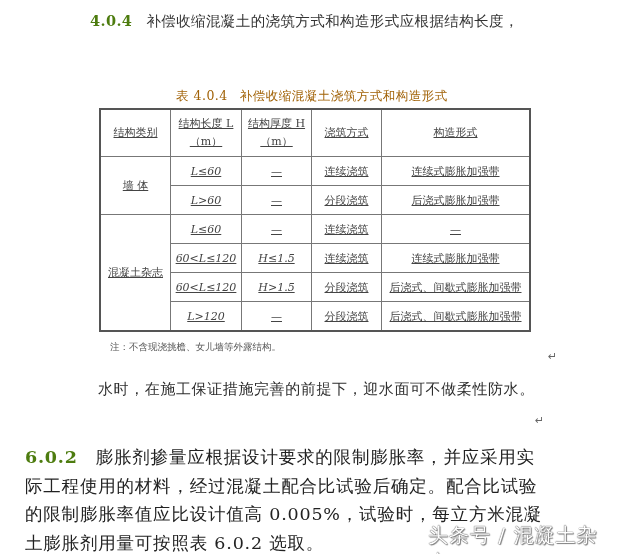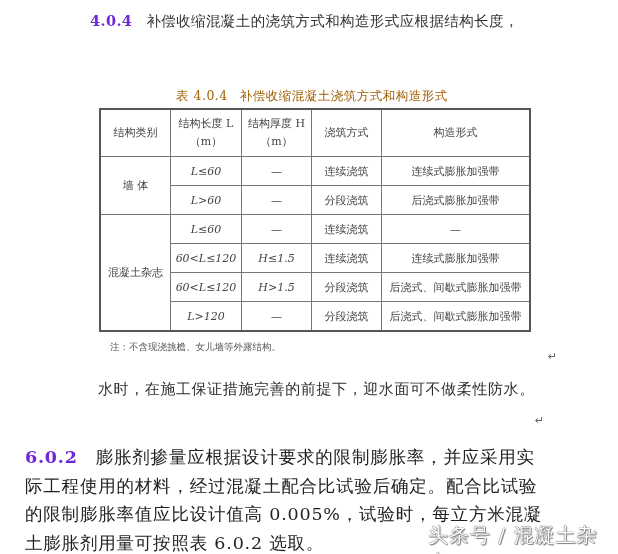--- a/index.html
+++ b/index.html
@@ -2,26 +2,26 @@
 <html><head>
   <meta charset="utf-8">
   <style>
     html, body { margin:0; padding:0; }
     body {
       width:618px; height:554px; background:#ffffff; position:relative; overflow:hidden;
       font-family: "DejaVu Serif", "Liberation Serif", serif; color:#2a2a2a;
     }
     .para { position:absolute; margin:0; white-space:nowrap; }
     .p1 { left:90px; top:8px; font-size:14.5px; line-height:26px; color:#333; letter-spacing:0.4px; }
-    .num { font-weight:bold; color:#6d28d9; margin-right:14px; }
+    .num { font-weight:bold; color:#4d7c0f; margin-right:14px; }
     .tbl-title { position:absolute; left:176px; top:88px; font-size:12.5px; font-weight:normal; color:#a16207; letter-spacing:0.5px; }
     .tbl-title .tnum { margin-right:12px; }
     table.spec {
       position:absolute; left:99px; top:108px; border-collapse:collapse;
-      border:2px solid #555; font-size:11px; color:#444;
+      border:2px solid #555; font-size:11px; color:#444;text-decoration:underline;
     }
     table.spec td, table.spec th {
       border:1px solid #777; text-align:center; vertical-align:middle; padding:0; font-weight:normal;
     }
     table.spec th { height:46px; line-height:18px; }
     table.spec td { height:28px; }
     .c1 { width:69px; } .c2 { width:70px;margin-top:12px; } .c3 { width:69px; } .c4 { width:69px; } .c5 { width:147px; }
     .ital { font-style:italic; }
     .note { position:absolute; left:110px; top:341px; font-size:9.5px; color:#555; }
     .ret { position:absolute; font-size:11px; color:#666; font-family:"DejaVu Sans", sans-serif; }

